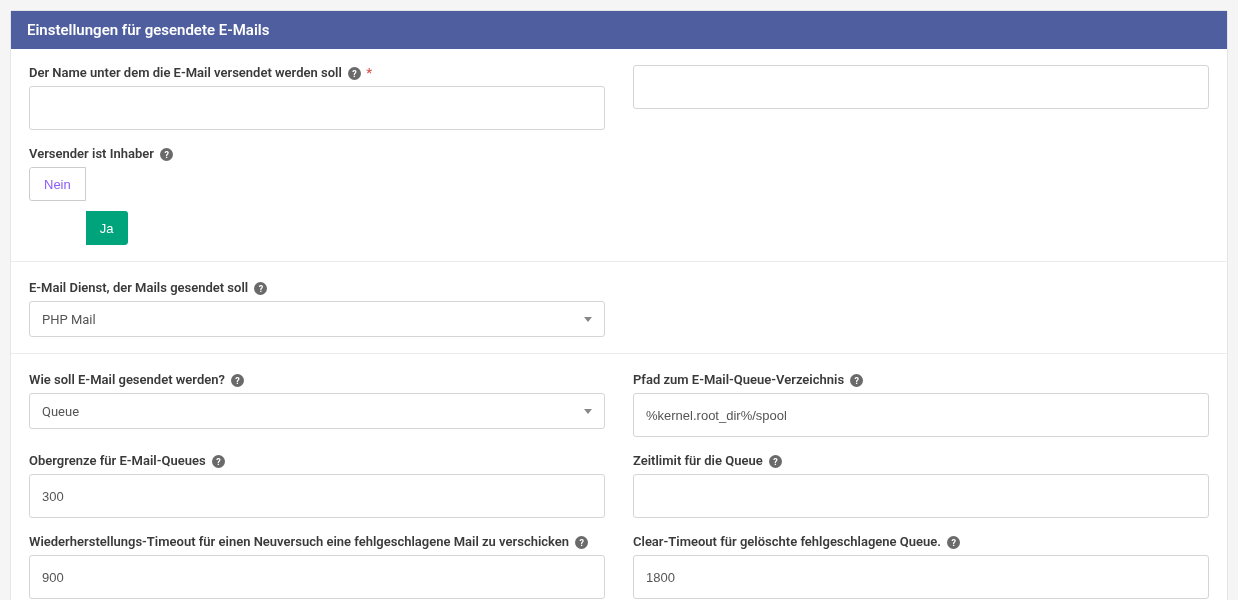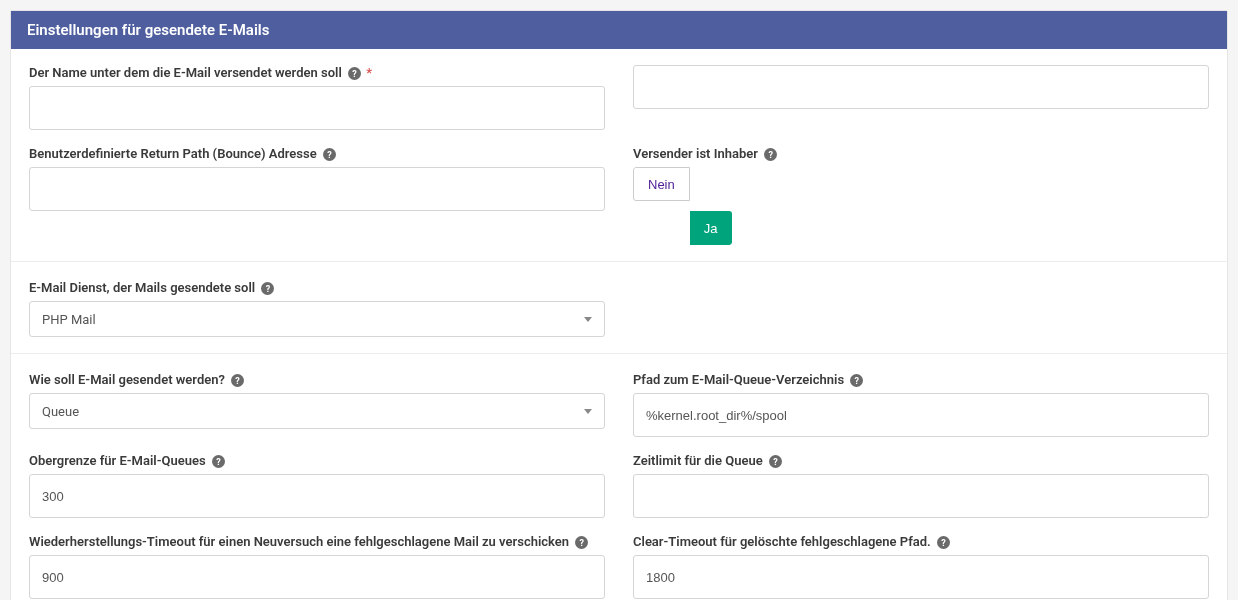--- a/index.html
+++ b/index.html
@@ -101,21 +101,21 @@
     .btn-group {
       display: inline-flex;
       border-radius: 3px;
       overflow: hidden;
     }
     .btn {
       height: 34px;
       padding: 0 14px;
       border: 1px solid #ccc;
       background: #fff;
-      color: #4c1d95;
+      color: #8b5cf6;
       font-size: 13px;
       cursor: pointer;
       display: inline-flex;
       align-items: center;
       justify-content: center;
     }
     .btn.active {
       background: #00a47c;
       border-color: #00a47c;
       color: #fff;
@@ -151,47 +151,38 @@
         <div class="form-group">
           <input type="text" value="" style="">
         </div>
       </div>
     </div>
 
     <div class="row">
       <div class="col">
         <div class="form-group">
           <label>
-            <span>Benutzerdefinierte Return Path (Bounce) Adresse</span>
-            <span class="help-icon">?</span>
-          </label>
-          <input type="text" value="" style="">
-        </div>
-      </div>
-      <div class="col">
-        <div class="form-group">
-          <label>
             <span>Versender ist Inhaber</span>
             <span class="help-icon">?</span>
           </label>
           <div class="btn-group">
             <button type="button" class="btn">Nein</button>
             <button type="button" class="btn active">Ja</button>
           </div>
         </div>
       </div>
     </div>
 
     <div class="divider"></div>
 
     <div class="row">
       <div class="col">
         <div class="form-group">
           <label>
-            <span>E-Mail Dienst, der Mails gesendete soll</span>
+            <span>E-Mail Dienst, der Mails gesendet soll</span>
             <span class="help-icon">?</span>
           </label>
           <div class="select">
             <span>PHP Mail</span>
           </div>
         </div>
       </div>
       <div class="col"></div>
     </div>
 
@@ -247,21 +238,21 @@
           <label>
             <span>Wiederherstellungs-Timeout für einen Neuversuch eine fehlgeschlagene Mail zu verschicken</span>
             <span class="help-icon">?</span>
           </label>
           <input type="text" value="900" style="">
         </div>
       </div>
       <div class="col">
         <div class="form-group">
           <label>
-            <span>Clear-Timeout für gelöschte fehlgeschlagene Pfad.</span>
+            <span>Clear-Timeout für gelöschte fehlgeschlagene Queue.</span>
             <span class="help-icon">?</span>
           </label>
           <input type="text" value="1800" style="">
         </div>
       </div>
     </div>
 
   </div>
 </div>
 

